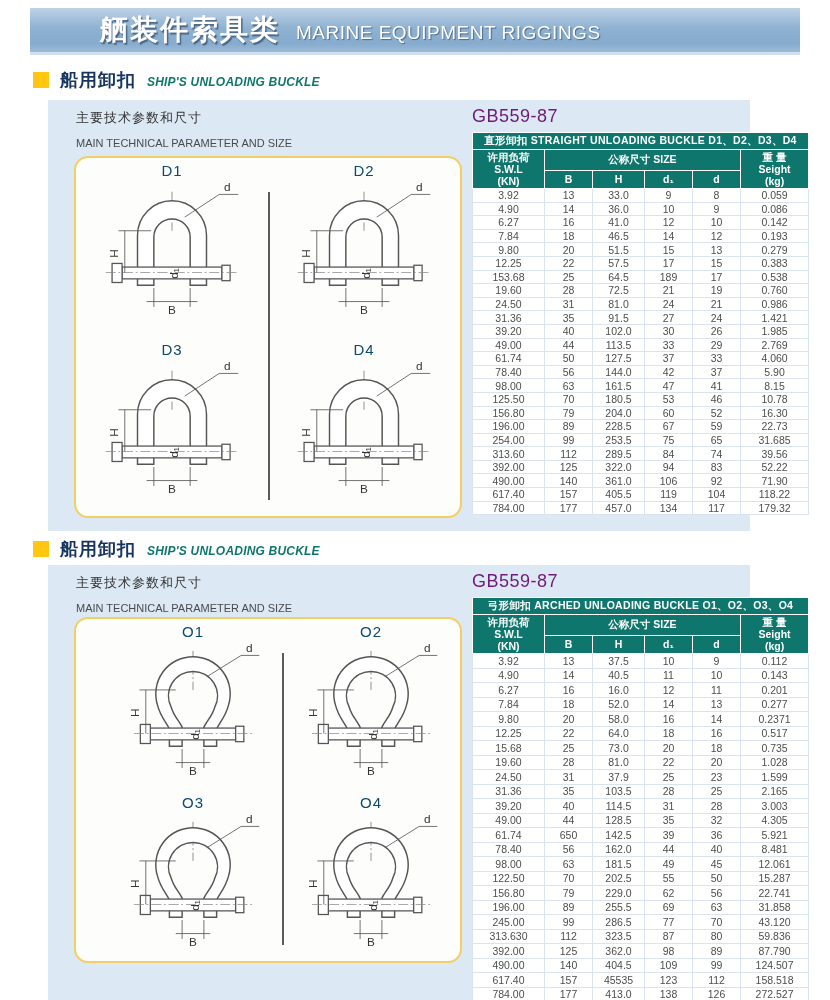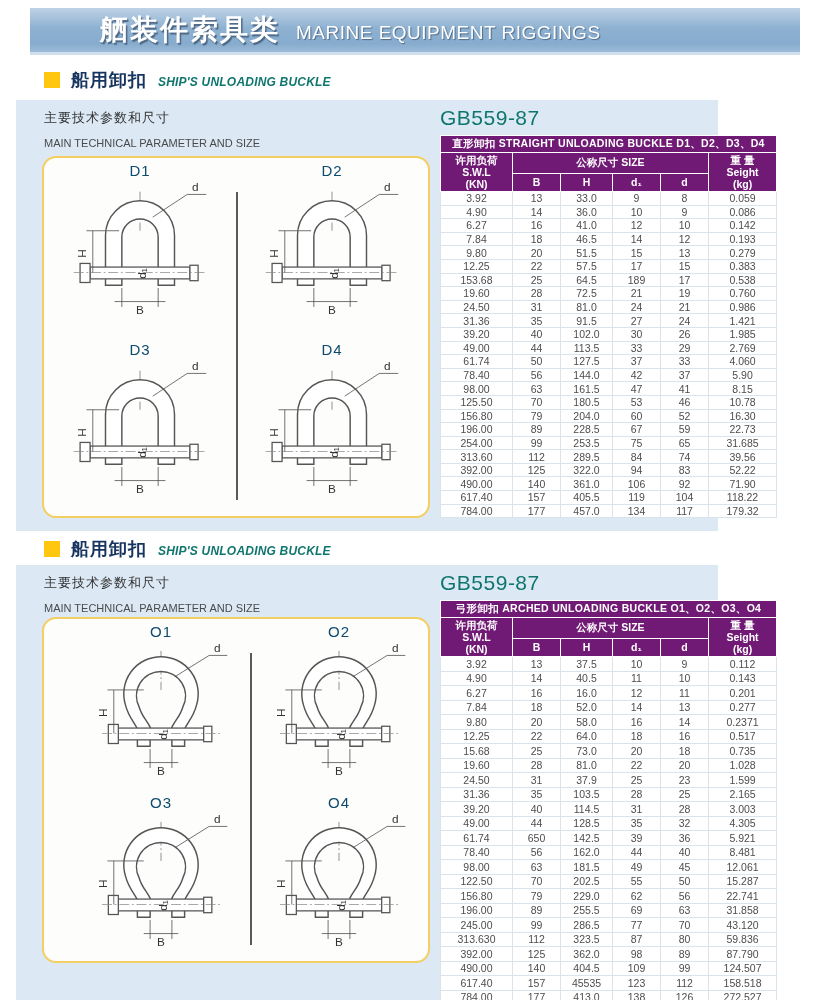--- a/index.html
+++ b/index.html
@@ -18,56 +18,56 @@
   .banner .zh {
     font-size:28px; font-weight:bold; color:#ffffff;
     text-shadow:1.5px 1.5px 1px rgba(70,95,125,.9); letter-spacing:2px;
   }
   .banner .en {
     font-size:19px; font-weight:normal; color:#ffffff;
     text-shadow:1px 1px 1px rgba(70,95,125,.9); letter-spacing:.5px; padding-top:6px;
   }
   
   .sec-head {
-    position:absolute; left:44px; width:770px; height:24px;
+    position:absolute; left:33px; width:770px; height:24px;
     display:flex; align-items:center; gap:11px; background:#fff;
   }
   .sec-head .sq { width:16px; height:16px; background:#ffc70f; flex:0 0 auto; }
   .sec-head .zh { font-size:18px; font-weight:bold; color:#16345f; letter-spacing:1px; }
   .sec-head .en { font-size:12px; font-weight:bold; color:#0f766e; padding-top:4px; letter-spacing:.2px;font-style:italic; }
   #sec-head-1 { top:68px; }
   #sec-head-2 { top:537px; }
   
-  .panel { position:absolute; left:16px; width:702px; background:#dce9f5; }
+  .panel { position:absolute; left:48px; width:702px; background:#dce9f5; }
   #panel-1 { top:100px; height:431px; }
   #panel-2 { top:565px; height:435px; }
   .param { position:absolute; left:28px; top:9px; }
   .param .zh { font-size:13px; color:#333; letter-spacing:1px; }
   .param .en { font-size:11px; color:#4a4a4a; margin-top:10px; }
   
   .diagram-box {
     position:absolute; left:26px; width:388px; background:#fdfdfb;
     border:2px solid #f3cf63; border-radius:14px;
   }
   #panel-1 .diagram-box { top:56px; height:362px; }
   #panel-2 .diagram-box { top:52px; height:346px;padding-left:28px; }
   .diagram-grid { width:100%; height:100%; display:flex; flex-wrap:wrap; position:relative; }
   .vdiv { position:absolute; left:50%; top:34px; bottom:16px; width:2px; background:#5a5a5a; }
   .diag-cell { width:50%; height:50%; display:flex; flex-direction:column; align-items:center; padding-top:4px; }
   .diag-label { font-size:15px; color:#0c4a6e; letter-spacing:1px; margin-bottom:0; }
   .diag-cell svg { display:block; }
   
   .tcol { position:absolute; left:424px; top:6px; width:340px; }
-  .std { font-size:21px; color:#0f766e; letter-spacing:.5px; margin-bottom:5px; }
+  .std { font-size:18px; color:#701a75; letter-spacing:.5px; margin-bottom:5px; }
   table.spec { border-collapse:collapse; width:336px; table-layout:fixed; }
   table.spec col.c-swl { width:72px; } table.spec col.c-b { width:48px; }
   table.spec col.c-h { width:52px; }  table.spec col.c-d1 { width:48px; }
   table.spec col.c-d { width:48px; }  table.spec col.c-w { width:68px; }
   table.spec th {
-    background:#701a75; color:#ffffff; font-weight:bold; font-size:10.5px;
+    background:#0f766e; color:#ffffff; font-weight:bold; font-size:10.5px;
     border:1px solid #ffffff; text-align:center; padding:1px 0;
   }
   th.title-row { font-size:10.5px; letter-spacing:.3px; height:17px; }
   th.hdr-stack { line-height:12px; font-weight:bold; }
   table.spec td {
     background:#ffffff; color:#4d4d4d; font-size:10.5px; text-align:center;
     border:1px solid #d9e4ef; padding:0 2px; overflow:hidden; white-space:nowrap;
   }
   #panel-1 table.spec td { height:13.6px; }
   #panel-2 table.spec td { height:14.5px; }

